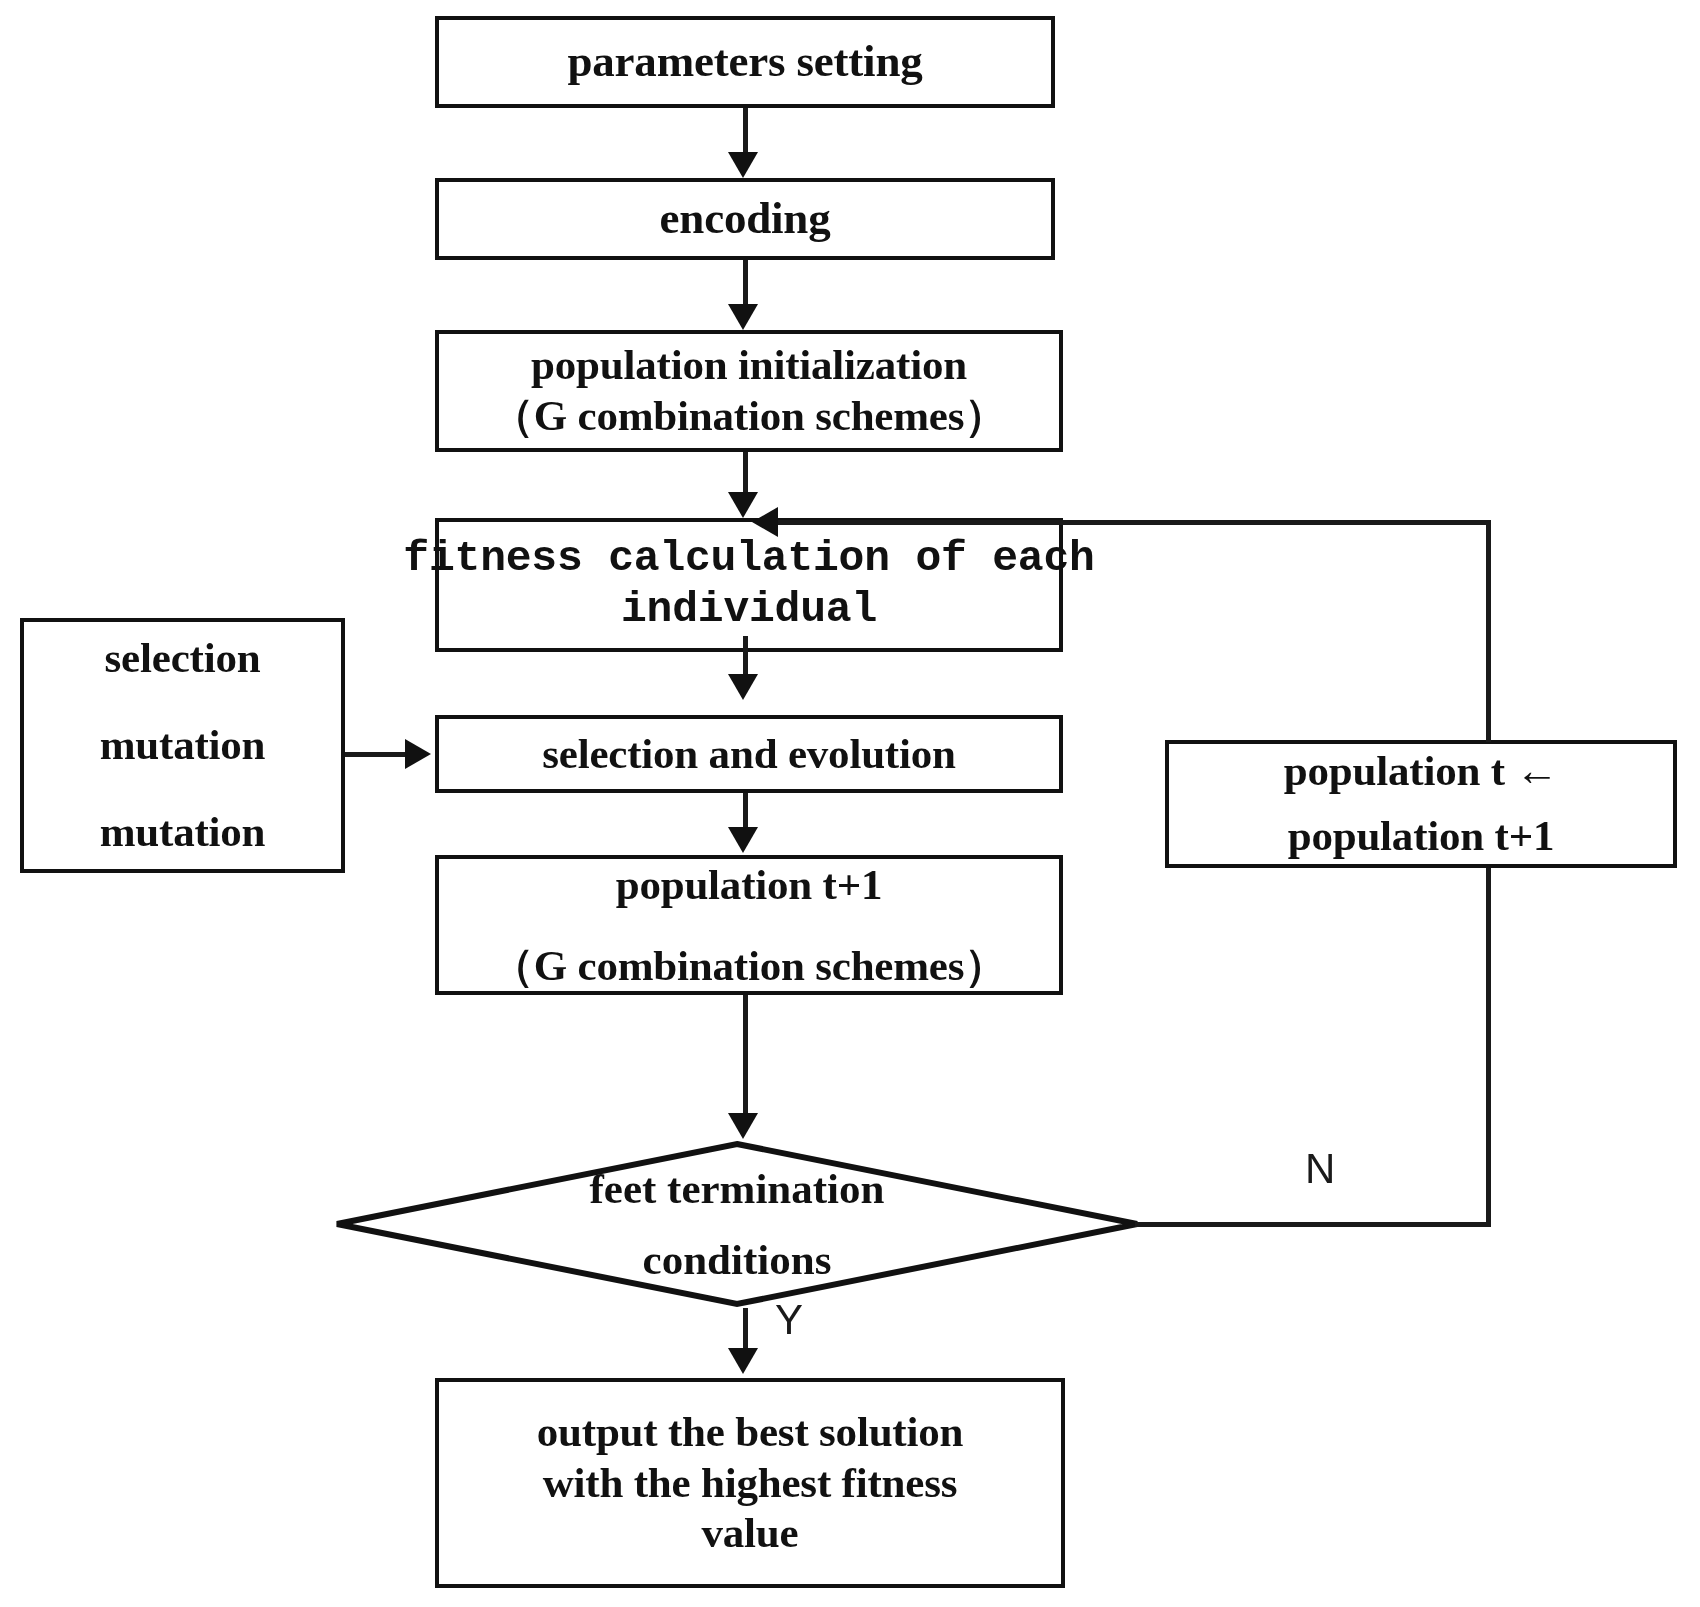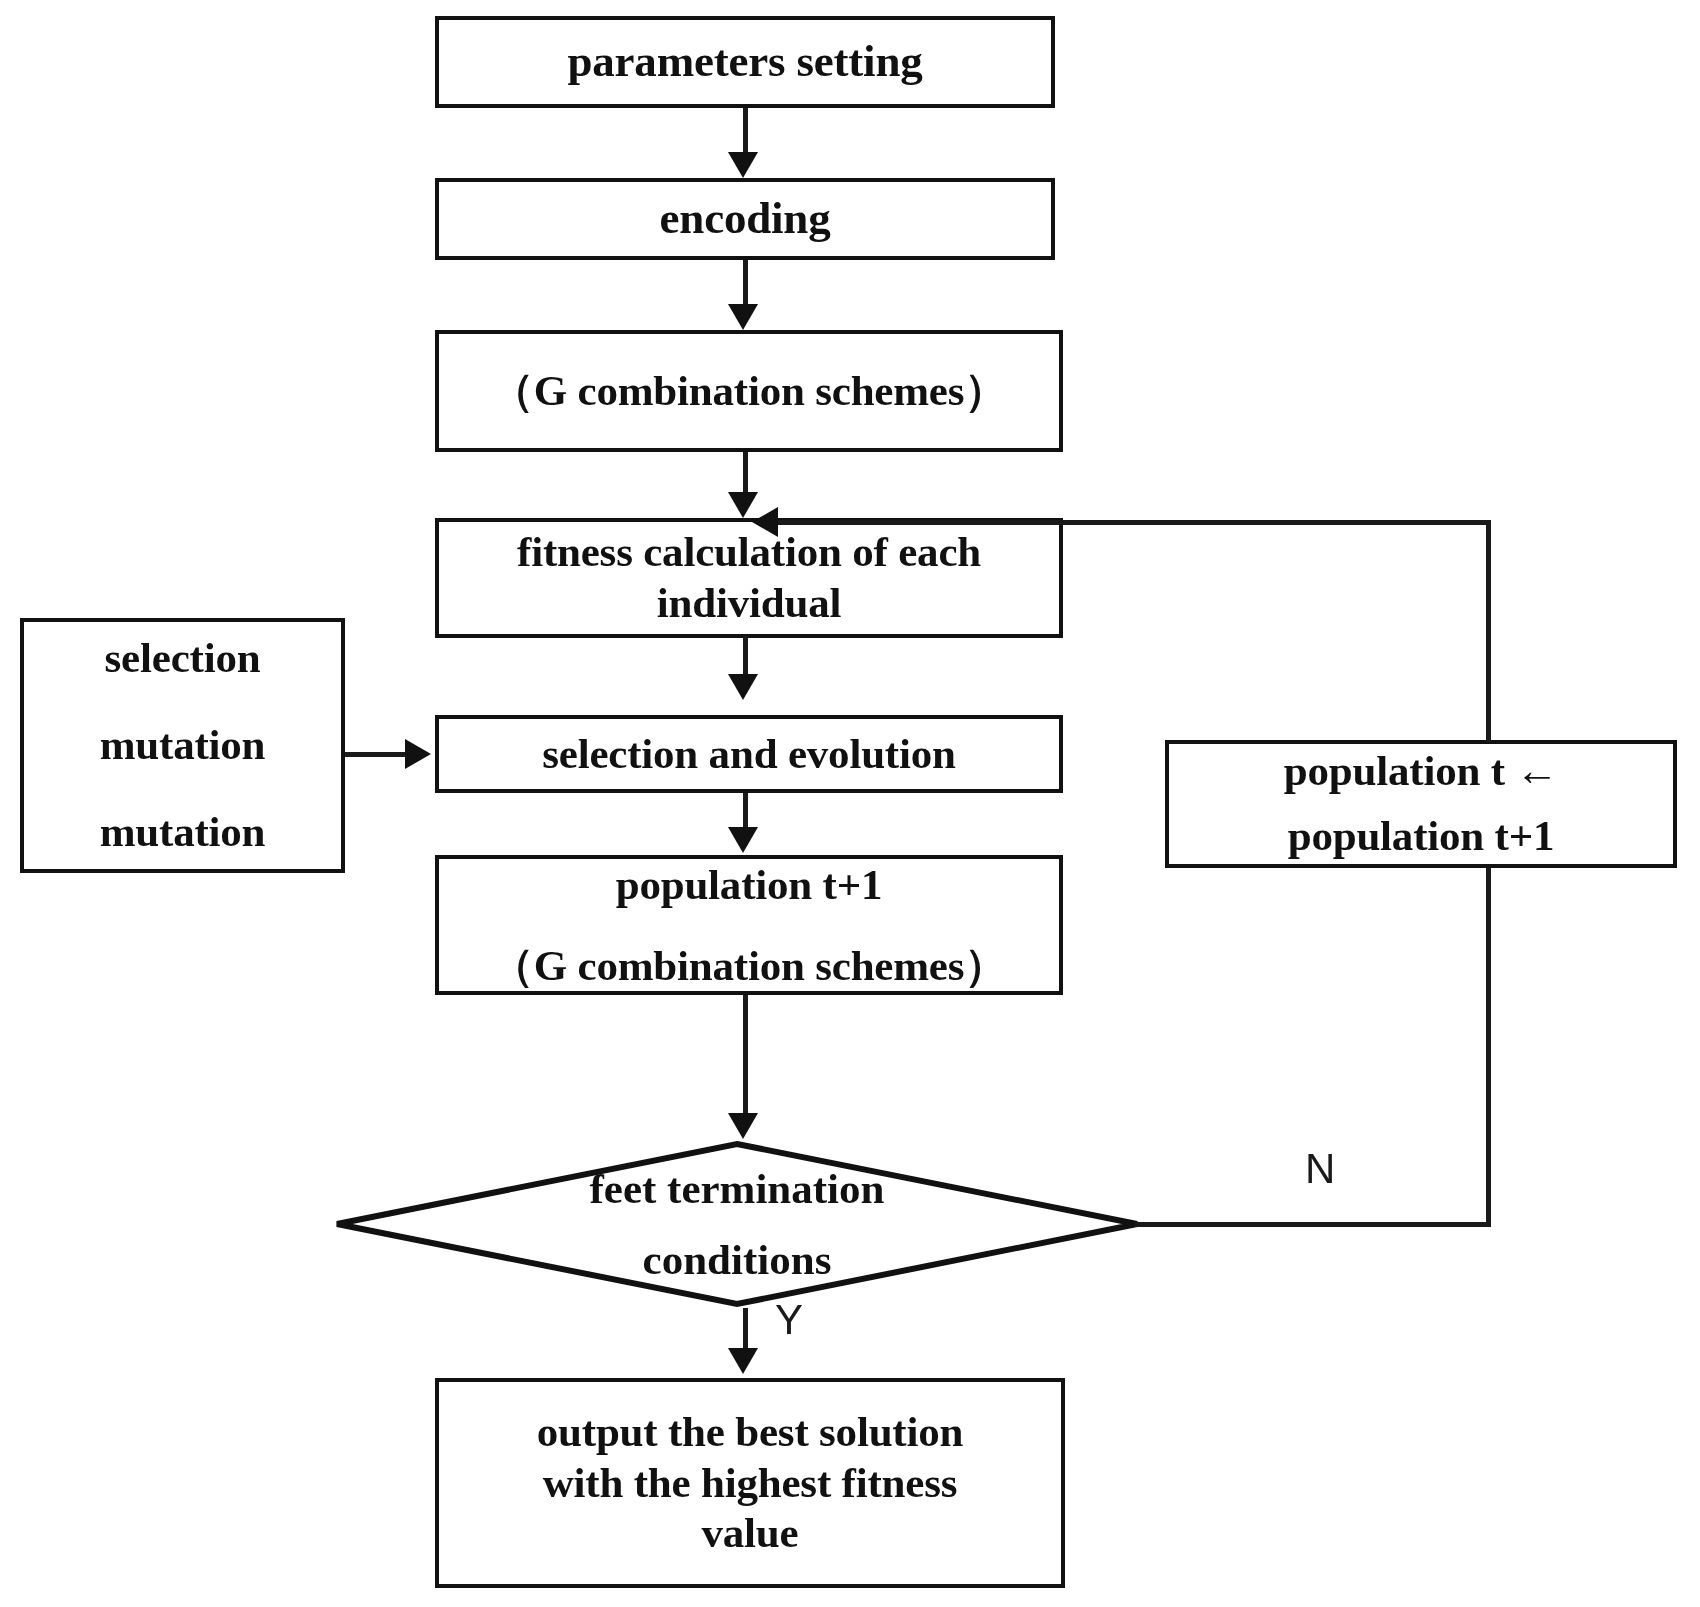--- a/index.html
+++ b/index.html
@@ -94,21 +94,21 @@
     font-family: "Liberation Sans", "DejaVu Sans", sans-serif;
     font-weight: 400;
     font-size: 42px;
     color: #1a1a1a;
   }
 
   
   #node-parameters-setting { left: 435px; top: 16px;   width: 620px; height: 92px;  font-size: 45px; }
   #node-encoding          { left: 435px; top: 178px;  width: 620px; height: 82px;  font-size: 45px; }
   #node-population-init   { left: 435px; top: 330px;  width: 628px; height: 122px; font-size: 43px; }
-  #node-fitness-calc      { left: 435px; top: 518px;  width: 628px; height: 120px; font-size: 43px; }
+  #node-fitness-calc      { left: 435px; top: 518px;  width: 628px; height: 134px; font-size: 43px; font-family: Liberation Mono, monospace; }
   #node-selection-evo     { left: 435px; top: 715px;  width: 628px; height: 78px;  font-size: 43px; }
   #node-population-next   { left: 435px; top: 855px;  width: 628px; height: 140px; font-size: 43px; }
   #node-output-best       { left: 435px; top: 1378px; width: 630px; height: 210px; font-size: 43px; text-align: right; }
   #node-operators         { left: 20px;  top: 618px;  width: 325px; height: 255px; font-size: 43px; }
   #node-replace           { left: 1165px; top: 740px; width: 512px; height: 128px; font-size: 43px; }
 
   #node-operators .line + .line { margin-top: 36px; }
   #node-replace .line + .line { margin-top: 14px; }
 </style>
 </head>
@@ -118,20 +118,21 @@
 
   <div class="node" id="node-encoding">
     <span class="line">encoding</span>
   </div>
 
   <div class="node" id="node-parameters-setting">
     <span class="line">parameters setting</span>
   </div>
 
   <div class="node" id="node-population-init">
+    <span class="line">population initialization</span>
     <span class="line">（G combination schemes）</span>
   </div>
 
   <div class="node" id="node-fitness-calc">
     <span class="line">fitness calculation of each</span>
     <span class="line">individual</span>
   </div>
 
   <div class="node" id="node-selection-evo">
     <span class="line">selection and evolution</span>

